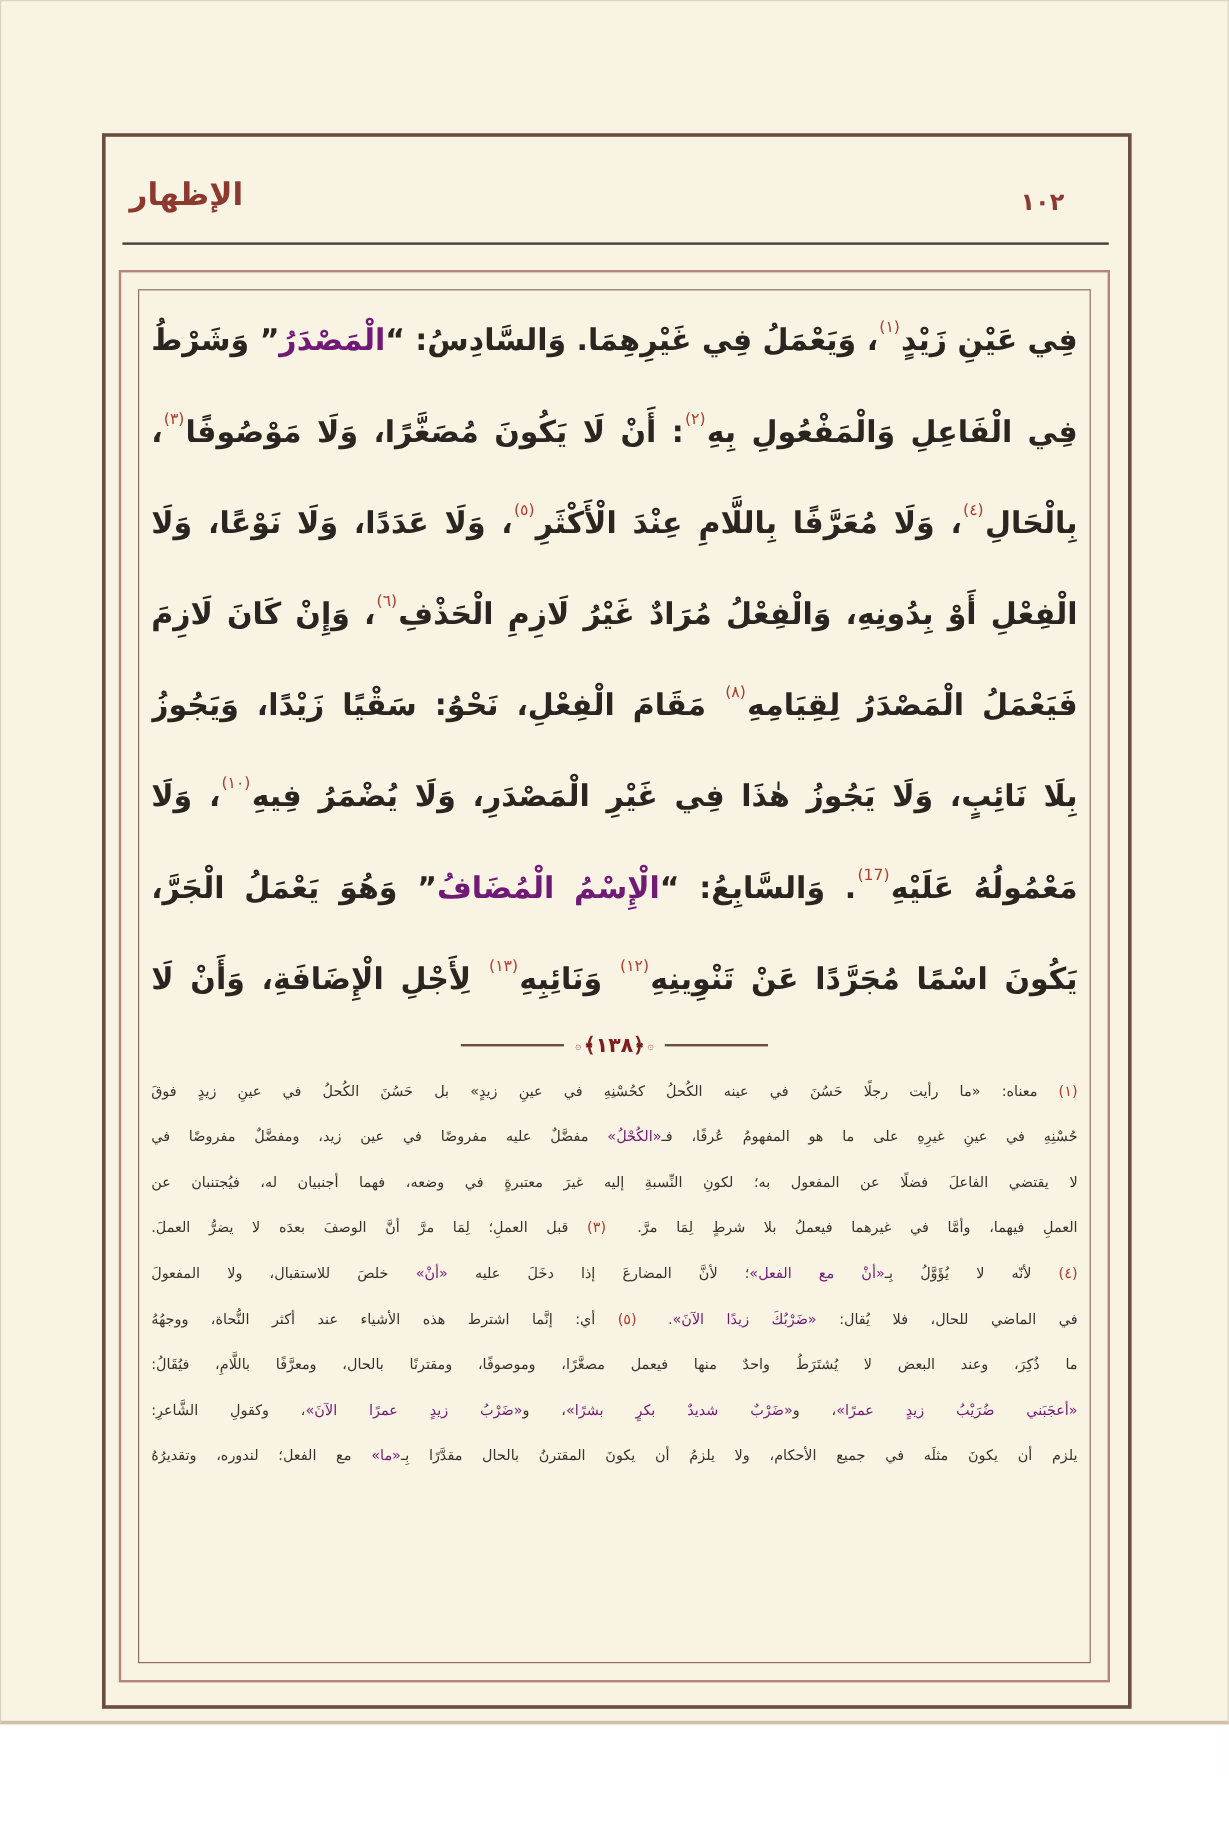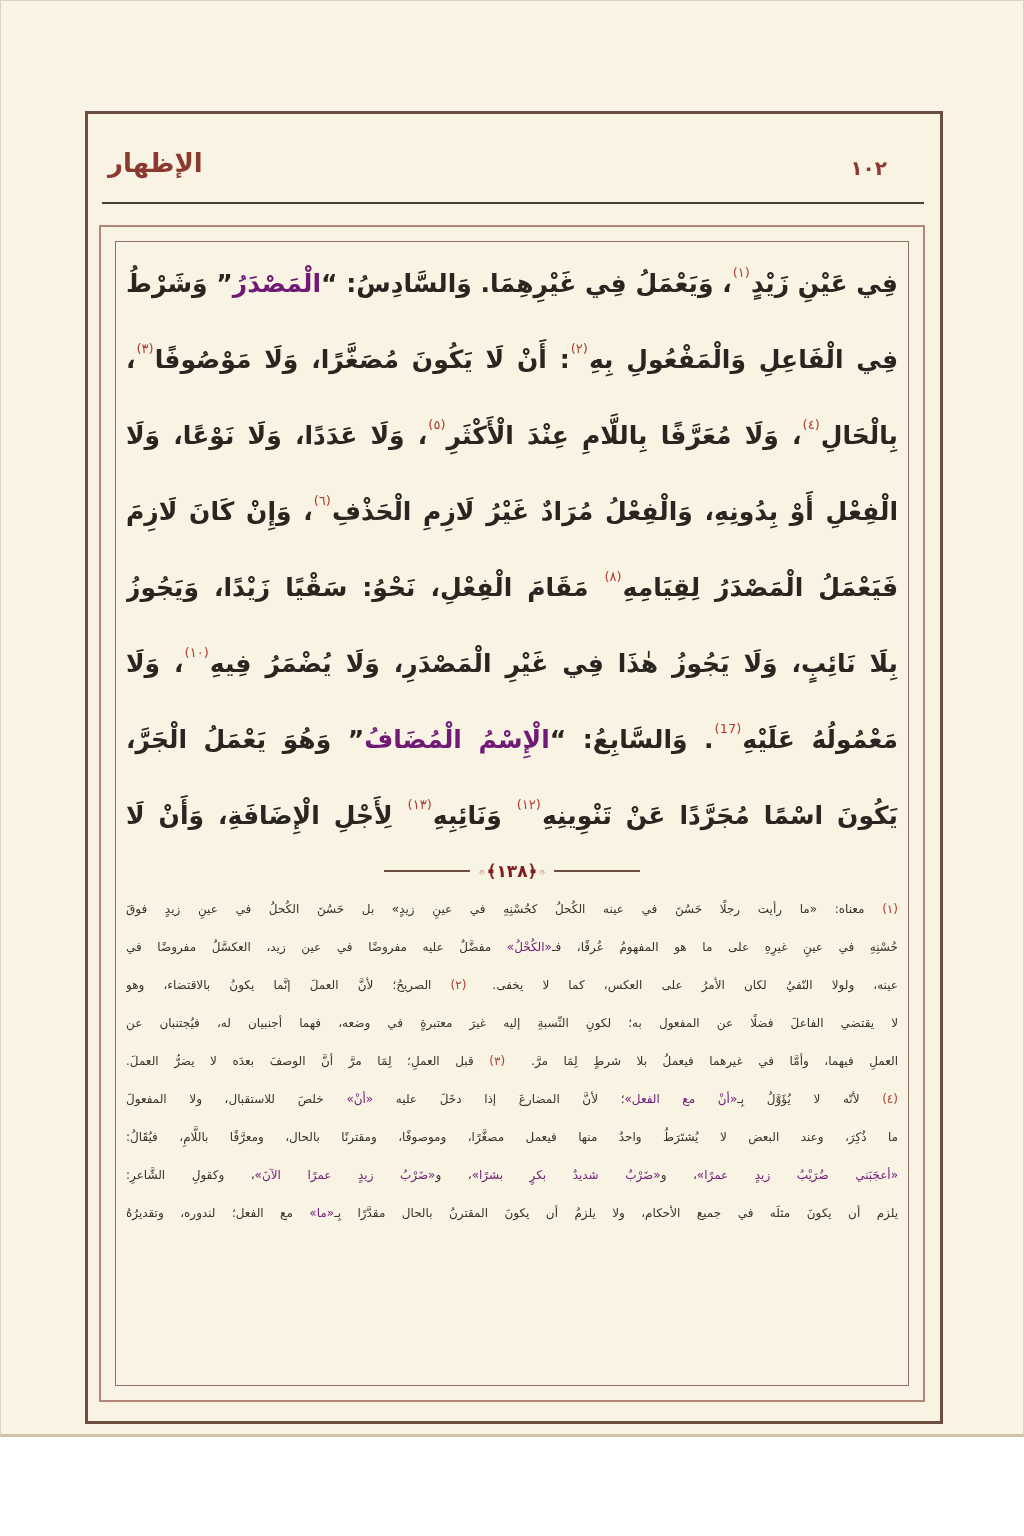--- a/index.html
+++ b/index.html
@@ -60,25 +60,25 @@
         <div class="sep">
           <div class="sep-line"></div>
           <span class="rosette">۞</span>
           <span class="sep-num">﴿١٣٨﴾</span>
           <span class="rosette">۞</span>
           <div class="sep-line"></div>
         </div>
 
         <div class="fnotes">
           <div class="fline"><span class="fm">(١)</span><span> معناه: «ما رأيت رجلًا حَسُنَ في عينه الكُحلُ كحُسْنِهِ في عينِ زيدٍ» بل حَسُنَ الكُحلُ في عينِ زيدٍ فوقَ</span></div>
-          <div class="fline"><span>حُسْنِهِ في عينِ غيرِهِ على ما هو المفهومُ عُرفًا، فـ</span><span class="red">«الكُحْلُ»</span><span> مفضَّلٌ عليه مفروضًا في عين زيد، العكسَّلٌ مفروضًا في</span></div>
-          <div class="fline"><span>عينه، ولولا النّفيُ لكان الأمرُ على العكس، كما لا يخفى.</span><span class="gap"></span><span class="fm">(٢)</span><span> الصريحُ؛ لأنَّ العملَ إنَّما يكونُ بالاقتضاء، وهو</span></div>
+          <div class="fline"><span>حُسْنِهِ في عينِ غيرِهِ على ما هو المفهومُ عُرفًا، فـ</span><span class="red">«الكُحْلُ»</span><span> مفضَّلٌ عليه مفروضًا في عين زيد، ومفضَّلٌ مفروضًا في</span></div>
           <div class="fline"><span>لا يقتضي الفاعلَ فضلًا عن المفعول به؛ لكونِ النِّسبةِ إليه غيرَ معتبرةٍ في وضعه، فهما أجنبيان له، فيُجتنبان عن</span></div>
           <div class="fline"><span>العملِ فيهما، وأمَّا في غيرهما فيعملُ بلا شرطٍ لِمَا مرَّ.</span><span class="gap"></span><span class="fm">(٣)</span><span> قبل العملِ؛ لِمَا مرَّ أنَّ الوصفَ بعدَه لا يضرُّ العملَ.</span></div>
           <div class="fline"><span class="fm">(٤)</span><span> لأنّه لا يُؤَوَّلُ بِـ</span><span class="red">«أنْ مع الفعل»</span><span>؛ لأنَّ المضارعَ إذا دخَلَ عليه </span><span class="red">«أنْ»</span><span> خلصَ للاستقبال، ولا المفعولَ</span></div>
+          <div class="fline"><span>في الماضي للحال، فلا يُقال: </span><span class="red">«ضَرْبُكَ زيدًا الآنَ».</span><span class="gap"></span><span class="fm">(٥)</span><span> أي: إنَّما اشترط هذه الأشياء عند أكثر النُّحاة، ووجهُهُ</span></div>
           <div class="fline"><span>ما ذُكِرَ، وعند البعض لا يُشتَرَطُ واحدٌ منها فيعمل مصغَّرًا، وموصوفًا، ومقترنًا بالحال، ومعرَّفًا باللَّامِ، فيُقَالُ:</span></div>
           <div class="fline"><span class="red">«أعجَبَني ضُرَيْبُ زيدٍ عمرًا»</span><span>، و</span><span class="red">«ضَرْبٌ شديدٌ بكرٍ بشرًا»</span><span>، و</span><span class="red">«ضَرْبُ زيدٍ عمرًا الآنَ»</span><span>، وكقولِ الشَّاعرِ:</span></div>
           <div class="fline"><span>يلزم أن يكونَ مثلَه في جميع الأحكام، ولا يلزمُ أن يكونَ المقترنُ بالحال مقدَّرًا بِـ</span><span class="red">«ما»</span><span> مع الفعل؛ لندوره، وتقديرُهُ</span></div>
         </div>
 
       </div>
     </div>
   </div>
 </div>
 

